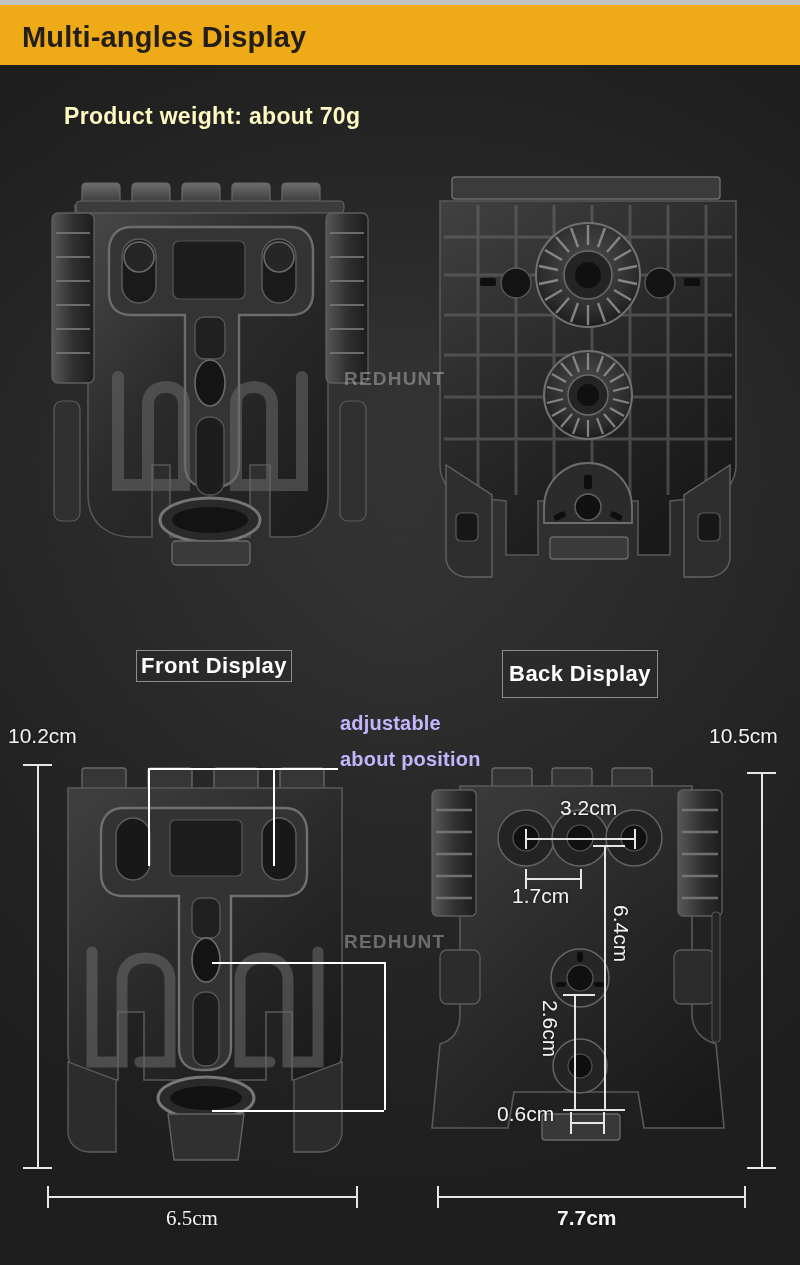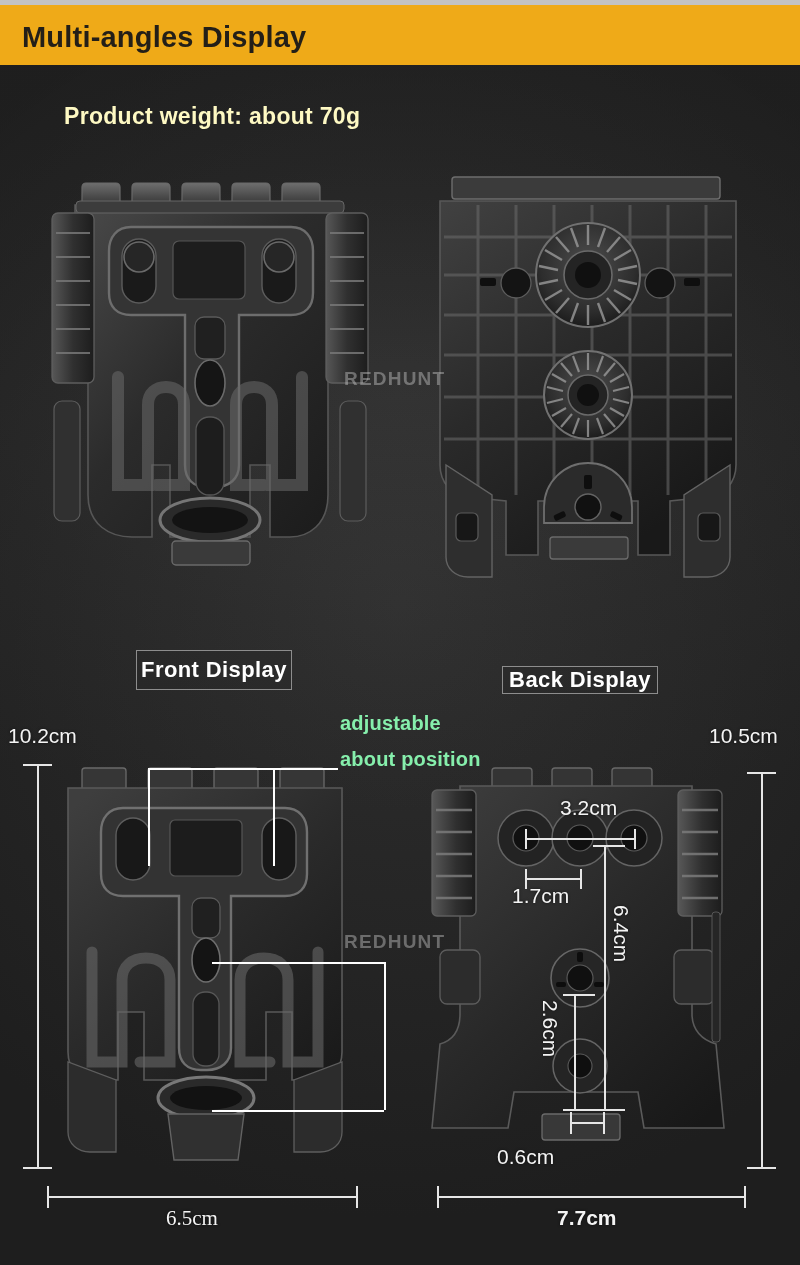--- a/index.html
+++ b/index.html
@@ -52,26 +52,26 @@
   #watermark-top   { left:344px; top:368px; }
   #watermark-bottom{ left:344px; top:931px; }
 
   
   .display-label {
     position:absolute; border:1px solid #8d8d8d;
     color:#ffffff; font-size:22px; font-weight:bold;
     display:flex; align-items:center; justify-content:center;
     letter-spacing:0.4px; background:rgba(40,40,40,0.25);
   }
-  #label-front { left:136px; top:650px; width:156px; height:40px; }
-  #label-back  { left:502px; top:650px; width:156px; height:28px;margin-top:16px; }
+  #label-front { left:136px; top:650px; width:156px; height:32px; }
+  #label-back  { left:502px; top:650px; width:156px; height:48px; }
 
   
   .annot {
-    position:absolute; color:#86efac; font-size:20px; font-weight:bold;
+    position:absolute; color:#c4b5fd; font-size:20px; font-weight:bold;
     white-space:nowrap; letter-spacing:0.2px;
   }
   #annot-adjustable { left:340px; top:712px; }
   #annot-hole       { left:340px; top:748px; }
 
   
   .dim {
     position:absolute; color:#f4f4f4; font-size:21px;
     white-space:nowrap; font-weight:400;
     text-shadow:0 0 3px rgba(0,0,0,0.6);
@@ -481,16 +481,16 @@
 <div class="rule rule-v" style="left:604px; top:845px; height:265px;"></div>
 <div class="cap-h" style="left:593px; top:845px; width:32px;"></div>
 <div class="cap-h" style="left:593px; top:1109px; width:32px;"></div>
 <div class="dim dim-v" style="left:633px; top:905px; transform:rotate(90deg);">6.4cm</div>
 
 <div class="rule rule-v" style="left:574px; top:994px; height:116px;"></div>
 <div class="cap-h" style="left:563px; top:994px; width:32px;"></div>
 <div class="cap-h" style="left:563px; top:1109px; width:32px;"></div>
 <div class="dim dim-v" style="left:562px; top:1000px; transform:rotate(90deg);">2.6cm</div>
 
-<div class="dim" style="left:497px; top:1145px;">0.6cm</div>
+<div class="dim" style="left:497px; top:1102px;">0.6cm</div>
 <div class="rule rule-h" style="left:570px; top:1122px; width:34px;"></div>
 <div class="cap-v" style="left:570px; top:1112px; height:22px;"></div>
 <div class="cap-v" style="left:603px; top:1112px; height:22px;"></div>
 
 </body></html>

